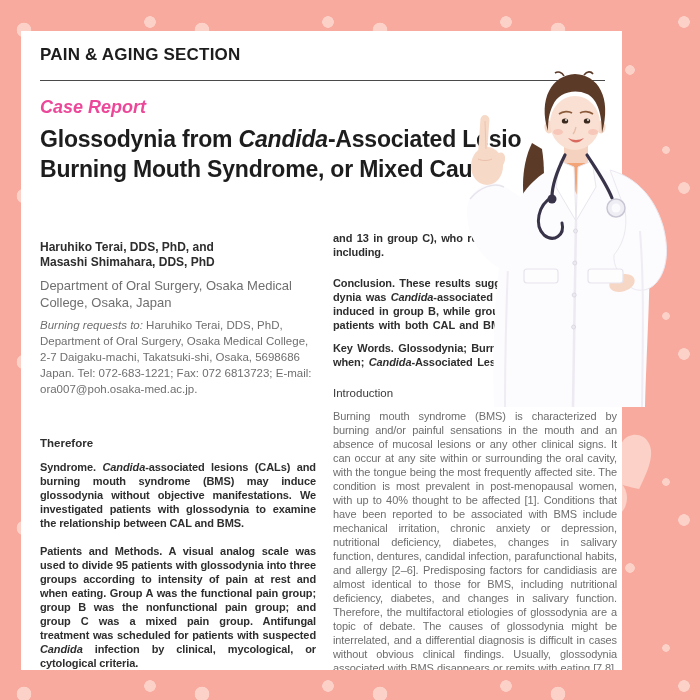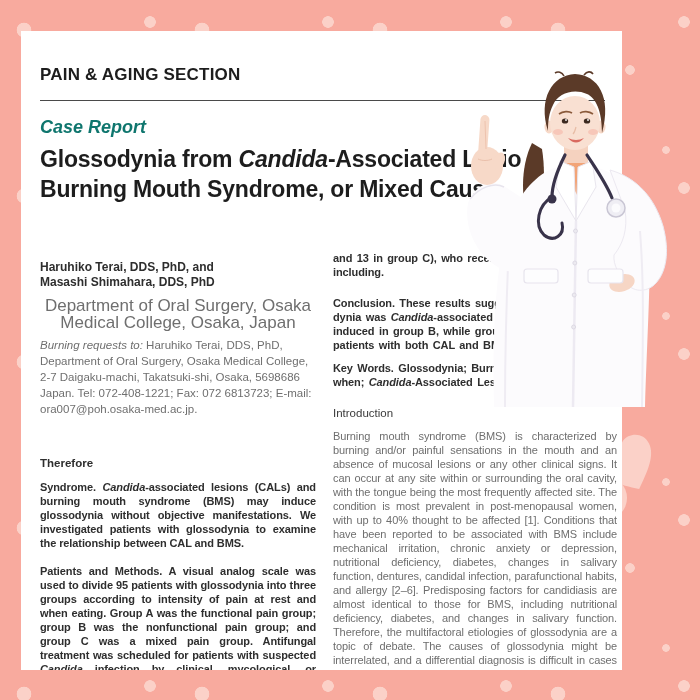--- a/index.html
+++ b/index.html
@@ -16,33 +16,33 @@
       radial-gradient(circle at 24px 30px, var(--dot) 7px, rgba(255,255,255,0) 7.6px),
       radial-gradient(circle at 96px 70px, var(--dot) 4.5px, rgba(255,255,255,0) 5.1px),
       radial-gradient(circle at 150px 22px, var(--dot) 5.5px, rgba(255,255,255,0) 6.1px),
       radial-gradient(circle at 60px 122px, var(--dot) 8px, rgba(255,255,255,0) 8.6px),
       radial-gradient(circle at 132px 150px, var(--dot) 3.5px, rgba(255,255,255,0) 4.1px);
     background-size:178px 166px;
   }
   .heart-decor{position:absolute;left:597px;top:437px;width:62px;height:58px;z-index:1;transform:rotate(-26deg);}
   .big-dot{position:absolute;left:583px;top:476px;width:44px;height:44px;border-radius:50%;background:var(--dot);z-index:1;}
   .paper{position:absolute;left:21px;top:31px;width:601px;height:639px;background:var(--paper);z-index:2;overflow:hidden;}
-  .abs{position:absolute;margin-top:20px;}
+  .abs{position:absolute;}
   .it{font-style:italic;}
 
   .section-header{left:19px;top:14px;font-size:17px;font-weight:bold;color:#1d1d1d;letter-spacing:.2px;}
   .header-rule{left:19px;top:49px;width:565px;border-top:1.6px solid var(--rule);}
-  .article-type{left:19px;top:66px;font-size:18px;font-weight:bold;font-style:italic;color:#0f766e;}
+  .article-type{left:19px;top:66px;font-size:18px;font-weight:bold;font-style:italic;color:#ec4899;}
   .page-title{left:19px;top:93px;width:575px;font-size:23px;font-weight:bold;color:#1d1d1d;line-height:30px;letter-spacing:-.2px;}
 
   .col-left-block{left:19px;width:276px;}
   .col-right-block{left:312px;width:284px;}
 
   .authors{top:209px;font-size:12px;font-weight:bold;color:var(--ink);line-height:15px;}
-  .affiliation{top:246px;font-size:17px;color:var(--gray-text);line-height:17px;text-align:center;}
+  .affiliation{top:246px;font-size:13px;color:var(--gray-text);line-height:17px;}
   .reprint{top:286px;font-size:11.5px;color:var(--gray-text);line-height:16px;}
   .abstract-heading{top:406px;font-size:11.5px;font-weight:bold;color:var(--ink);}
   .para-bold{font-size:11px;font-weight:bold;color:var(--ink);line-height:14px;text-align:justify;letter-spacing:-.1px;}
   .objective{top:429px;}
   .methods{top:513px;}
 
   .frag{font-size:11px;font-weight:bold;color:var(--ink);line-height:14px;word-spacing:1.5px;letter-spacing:-.1px;}
   .frag-results{top:200px;}
   .frag-conclusion{top:245px;}
   .frag-keywords{top:310px;}
@@ -69,21 +69,21 @@
     <div class="abs header-rule"></div>
     <div class="abs article-type">Case Report</div>
     <div class="abs page-title">
       <div><span>Glossodynia from </span><span class="it">Candida</span><span>-Associated Lesio</span></div>
       <div><span>Burning Mouth Syndrome, or Mixed Caus</span></div>
     </div>
 
     <div class="abs col-left-block authors" style="white-space:pre-line">Haruhiko Terai, DDS, PhD, and
 Masashi Shimahara, DDS, PhD</div>
     <div class="abs col-left-block affiliation">Department of Oral Surgery, Osaka Medical College, Osaka, Japan</div>
-    <div class="abs col-left-block reprint"><span class="it">Burning requests to:</span><span> Haruhiko Terai, DDS, PhD, Department of Oral Surgery, Osaka Medical College, 2-7 Daigaku-machi, Takatsuki-shi, Osaka, 5698686 Japan. Tel: 072-408-1221; Fax: 072 6813723; E-mail: ora007@poh.osaka-med.ac.jp.</span></div>
+    <div class="abs col-left-block reprint"><span class="it">Burning requests to:</span><span> Haruhiko Terai, DDS, PhD, Department of Oral Surgery, Osaka Medical College, 2-7 Daigaku-machi, Takatsuki-shi, Osaka, 5698686 Japan. Tel: 072-683-1221; Fax: 072 6813723; E-mail: ora007@poh.osaka-med.ac.jp.</span></div>
     <div class="abs col-left-block abstract-heading">Therefore</div>
     <div class="abs col-left-block para-bold objective"><span>Syndrome. </span><span class="it">Candida</span><span>-associated lesions (CALs) and burning mouth syndrome (BMS) may induce glossodynia without objective manifestations. We investigated patients with glossodynia to examine the relationship between CAL and BMS.</span></div>
     <div class="abs col-left-block para-bold methods"><span>Patients and Methods. A visual analog scale was used to divide 95 patients with glossodynia into three groups according to intensity of pain at rest and when eating. Group A was the functional pain group; group B was the nonfunctional pain group; and group C was a mixed pain group. Antifungal treatment was scheduled for patients with suspected </span><span class="it">Candida</span><span> infection by clinical, mycological, or cytological criteria.</span></div>
 
     <div class="abs col-right-block frag frag-results">
         <div class="frag-line"><span>and 13 in group C), who received a</span></div>
         <div class="frag-line"><span>including.</span></div>
       </div>
     <div class="abs col-right-block frag frag-conclusion">
         <div class="frag-line"><span>Conclusion. These results suggeste</span></div>

